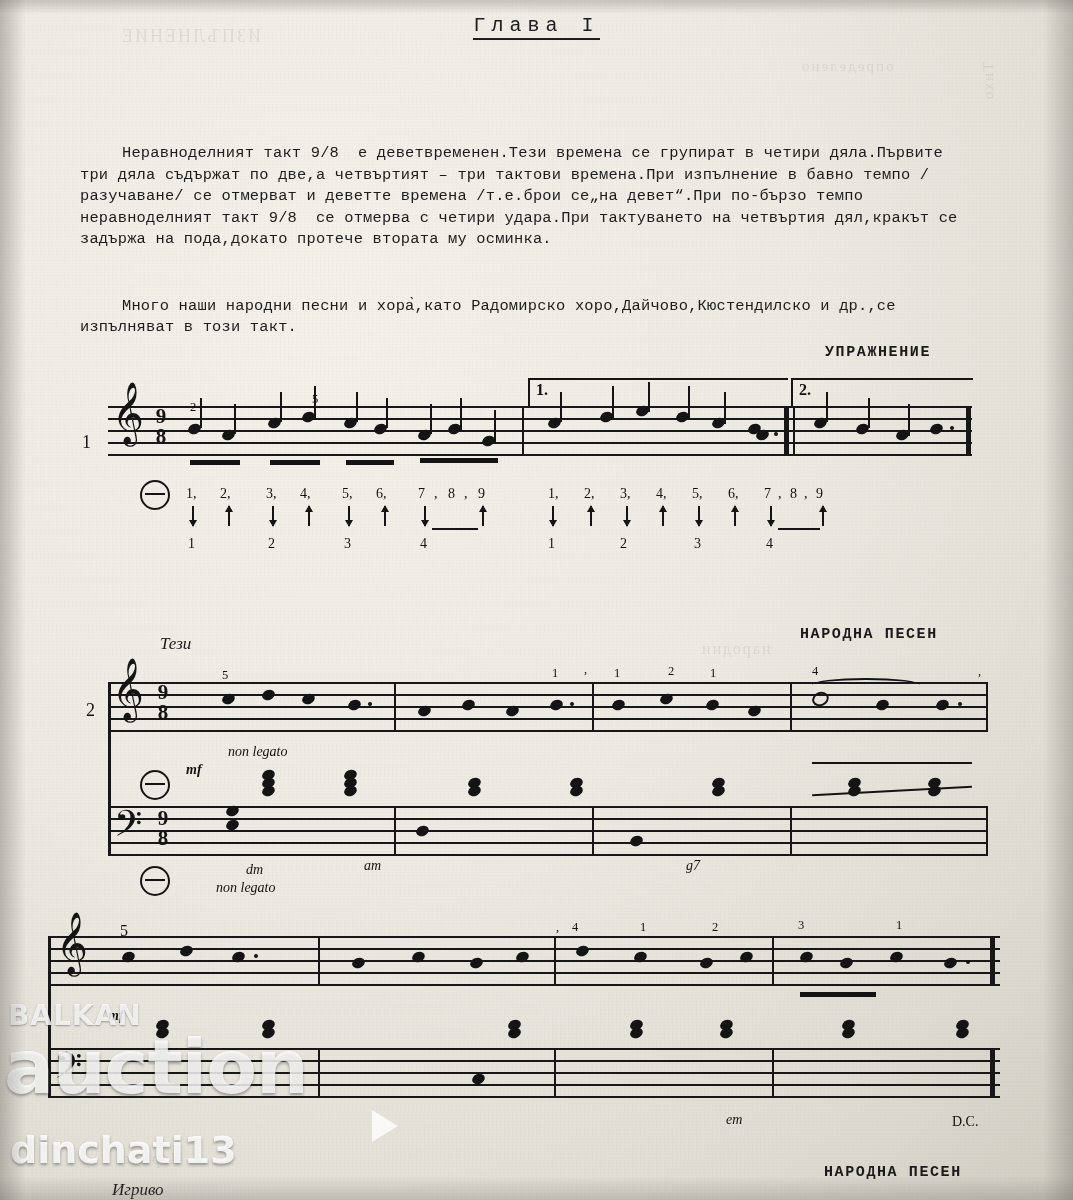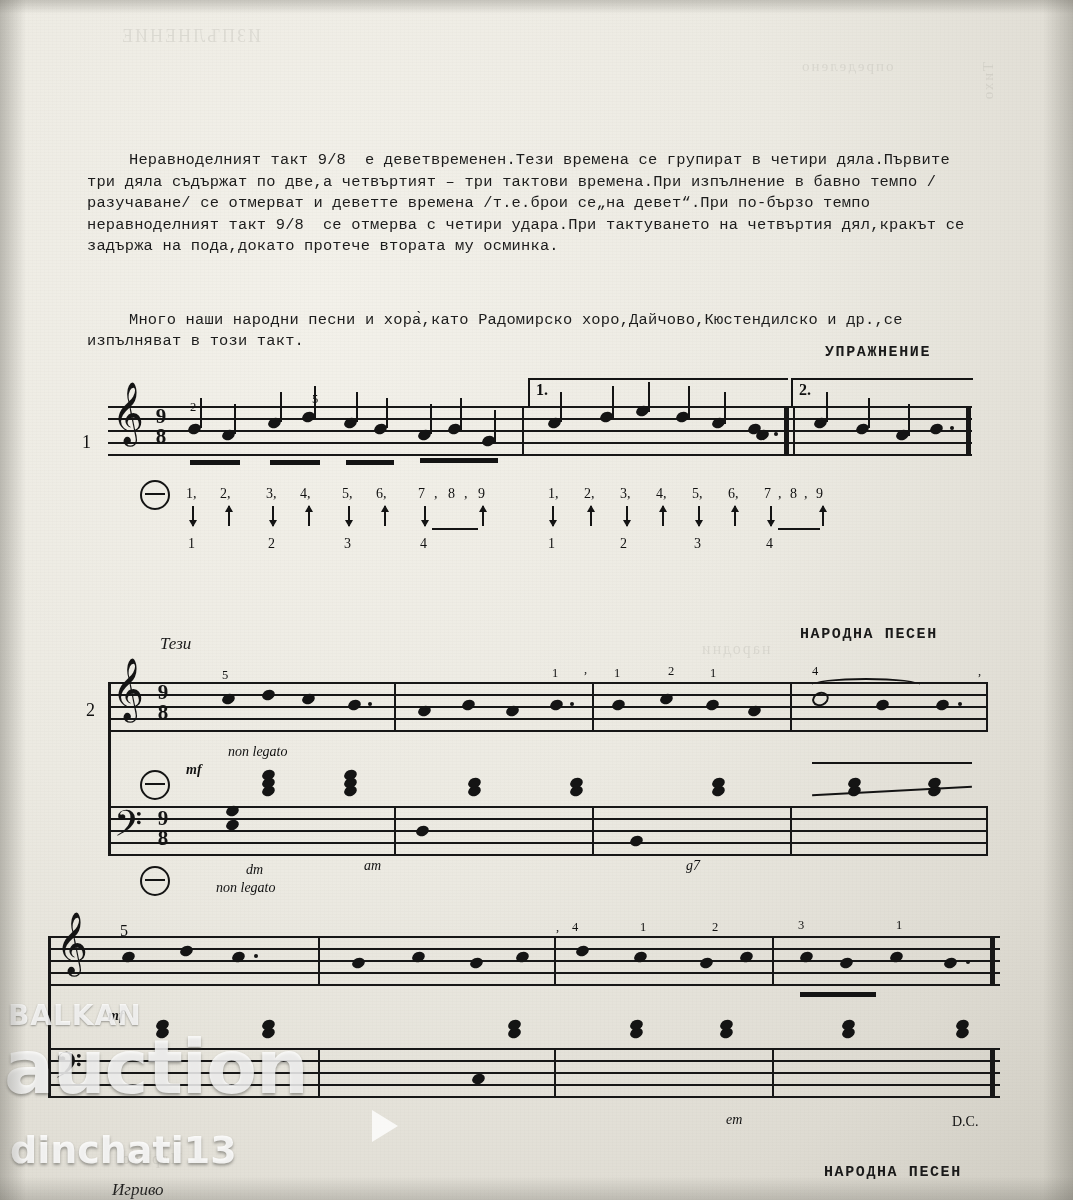--- a/index.html
+++ b/index.html
@@ -93,21 +93,21 @@
     position: absolute;
     top: 100px;
     left: 80px;
     width: 900px;
     font-size: 15.4px;
     line-height: 21.5px;
     color: #1c1c1c;
     letter-spacing: .2px;
     white-space: pre-wrap;
   }
-  #body-text p { margin: 7px; }
+  #body-text p { margin: 0; }
   #body-text p + p { margin-top: 2px; }
 
   
   .label-right {
     position: absolute;
     font-size: 15px;
     font-weight: 700;
     letter-spacing: 1.6px;
     color: #1a1a1a;
   }
@@ -300,20 +300,23 @@
 <div id="page">
   <div id="paper-bg"></div>
   <div id="paper-grain"></div>
 
   <div class="ghost" style="top:26px; left:120px; font-size:18px;">ИЗПЪЛНЕНИЕ</div>
   <div class="ghost" style="top:58px; left:800px; font-size:15px;">определено</div>
   <div class="ghost" style="top:62px; left:980px; font-size:15px; writing-mode:vertical-rl;">Тихо</div>
   <div class="ghost" style="top:640px; left:700px; font-size:16px;">народни</div>
   <div class="ghost" style="top:1150px; left:120px; font-size:16px;">Игриво</div>
 
+  <div id="chapter-title">
+    <span class="u">Глава I</span>
+  </div>
 
   <div id="body-text">
     <p style="text-indent:42px;">Неравноделният такт 9/8  е деветвременен.Тези времена се групират в четири дяла.Първите три дяла съдържат по две,а четвъртият – три тактови времена.При изпълнение в бавно темпо /разучаване/ се отмерват и деветте времена /т.е.брои се„на девет“.При по-бързо темпо неравноделният такт 9/8  се отмерва с четири удара.При тактуването на четвъртия дял,кракът се задържа на пода,докато протече втората му осминка.</p>
     <p style="text-indent:42px;">Много наши народни песни и хора̀,като Радомирско хоро,Дайчово,Кюстендилско и др.,се изпълняват в този такт.</p>
   </div>
 
   <div class="label-right" style="top:344px; left:825px;">УПРАЖНЕНИЕ</div>
 
   <div class="brk" style="top:378px; left:528px; width:258px; height:28px;"></div>
   <div class="tiny" style="top:381px; left:536px; font-size:16px; font-weight:700;">1.</div>

